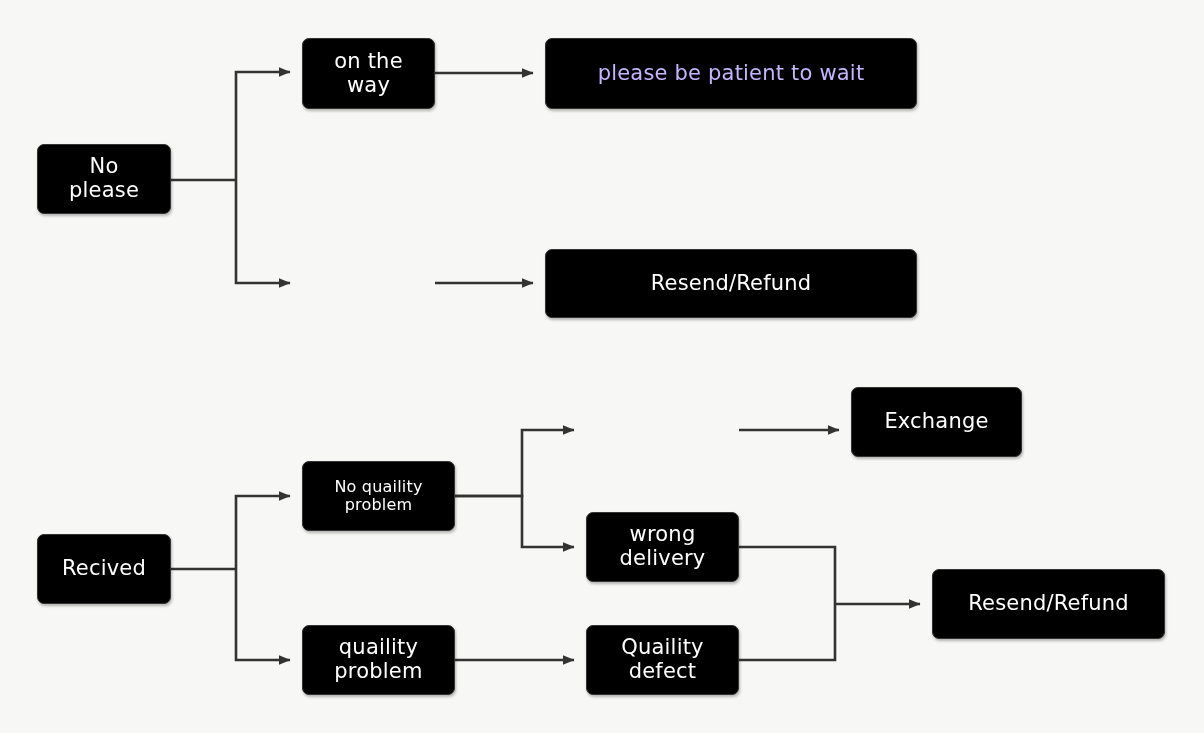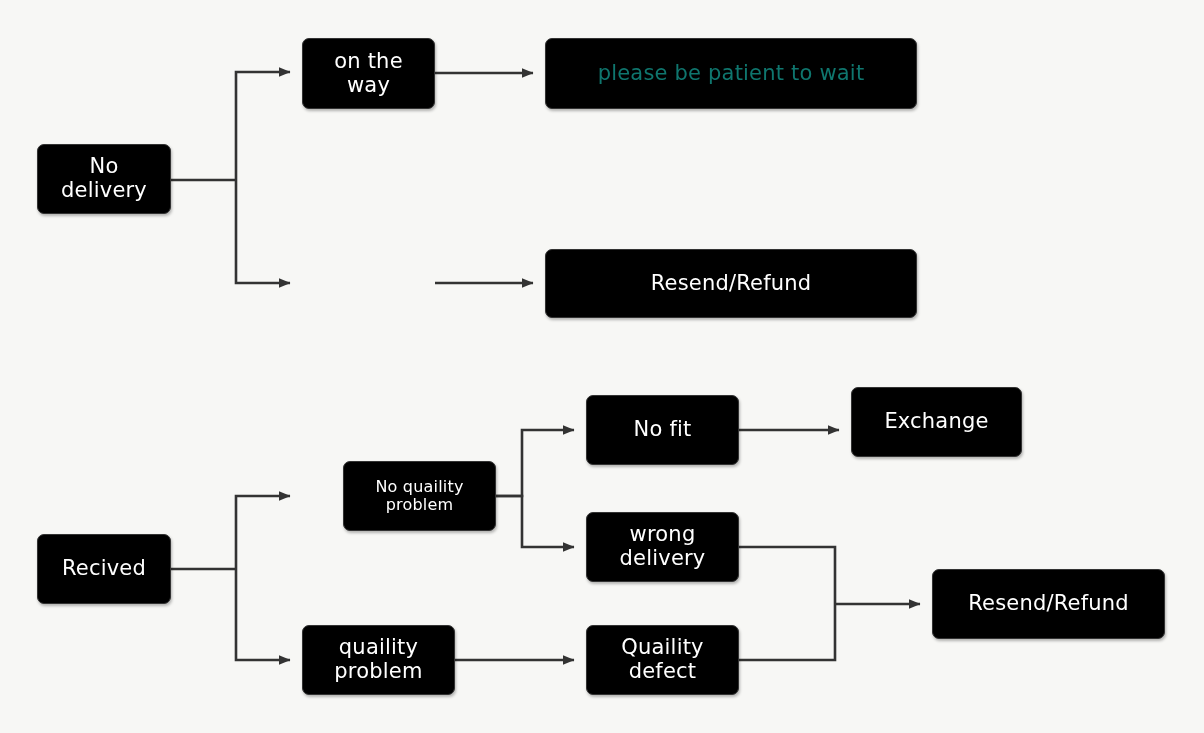--- a/index.html
+++ b/index.html
@@ -81,32 +81,31 @@
 
       <path d="M 739 430 L 839 430" marker-end="url(#arrow)"></path>
 
       <path d="M 739 547 L 835 547 L 835 604"></path>
       <path d="M 739 660 L 835 660 L 835 604"></path>
       <path d="M 835 604 L 920 604" marker-end="url(#arrow)"></path>
     </g>
   </svg>
 
   <div class="node" style="left: 37px; top: 144px; width: 134px; height: 70px; background: rgb(0, 0, 0); color: rgb(255, 255, 255);">No
-delivery</div>
+please</div>
   <div class="node" style="left: 302px; top: 38px; width: 133px; height: 71px; background: rgb(0, 0, 0); color: rgb(255, 255, 255);">on the
 way</div>
-  <div class="node" style="left: 545px; top: 38px; width: 372px; height: 71px; background: rgb(0, 0, 0); color: #0f766e;">please be patient to wait</div>
+  <div class="node" style="left: 545px; top: 38px; width: 372px; height: 71px; background: rgb(0, 0, 0); color: #c4b5fd;">please be patient to wait</div>
   <div class="node" style="left: 545px; top: 249px; width: 372px; height: 69px; background: rgb(0, 0, 0); color: rgb(255, 255, 255);">Resend/Refund</div>
 
   <div class="node" style="left: 37px; top: 534px; width: 134px; height: 70px; background: rgb(0, 0, 0); color: rgb(255, 255, 255);">Recived</div>
-  <div class="node small" style="left: 302px; top: 461px; width: 153px; height: 70px; background: rgb(0, 0, 0); color: rgb(255, 255, 255); margin-left: 41px;">No quaility
+  <div class="node small" style="left: 302px; top: 461px; width: 153px; height: 70px; background: rgb(0, 0, 0); color: rgb(255, 255, 255);">No quaility
 problem</div>
   <div class="node" style="left: 302px; top: 625px; width: 153px; height: 70px; background: rgb(0, 0, 0); color: rgb(255, 255, 255);">quaility
 problem</div>
-  <div class="node" style="left: 586px; top: 395px; width: 153px; height: 70px; background: rgb(0, 0, 0); color: rgb(255, 255, 255);">No fit</div>
   <div class="node" style="left: 586px; top: 512px; width: 153px; height: 70px; background: rgb(0, 0, 0); color: rgb(255, 255, 255);">wrong
 delivery</div>
   <div class="node" style="left: 586px; top: 625px; width: 153px; height: 70px; background: rgb(0, 0, 0); color: rgb(255, 255, 255);">Quaility
 defect</div>
   <div class="node" style="left: 851px; top: 387px; width: 171px; height: 70px; background: rgb(0, 0, 0); color: rgb(255, 255, 255);">Exchange</div>
   <div class="node" style="left: 932px; top: 569px; width: 233px; height: 70px; background: rgb(0, 0, 0); color: rgb(255, 255, 255);">Resend/Refund</div>
 
 </div>
 
 </body></html>

